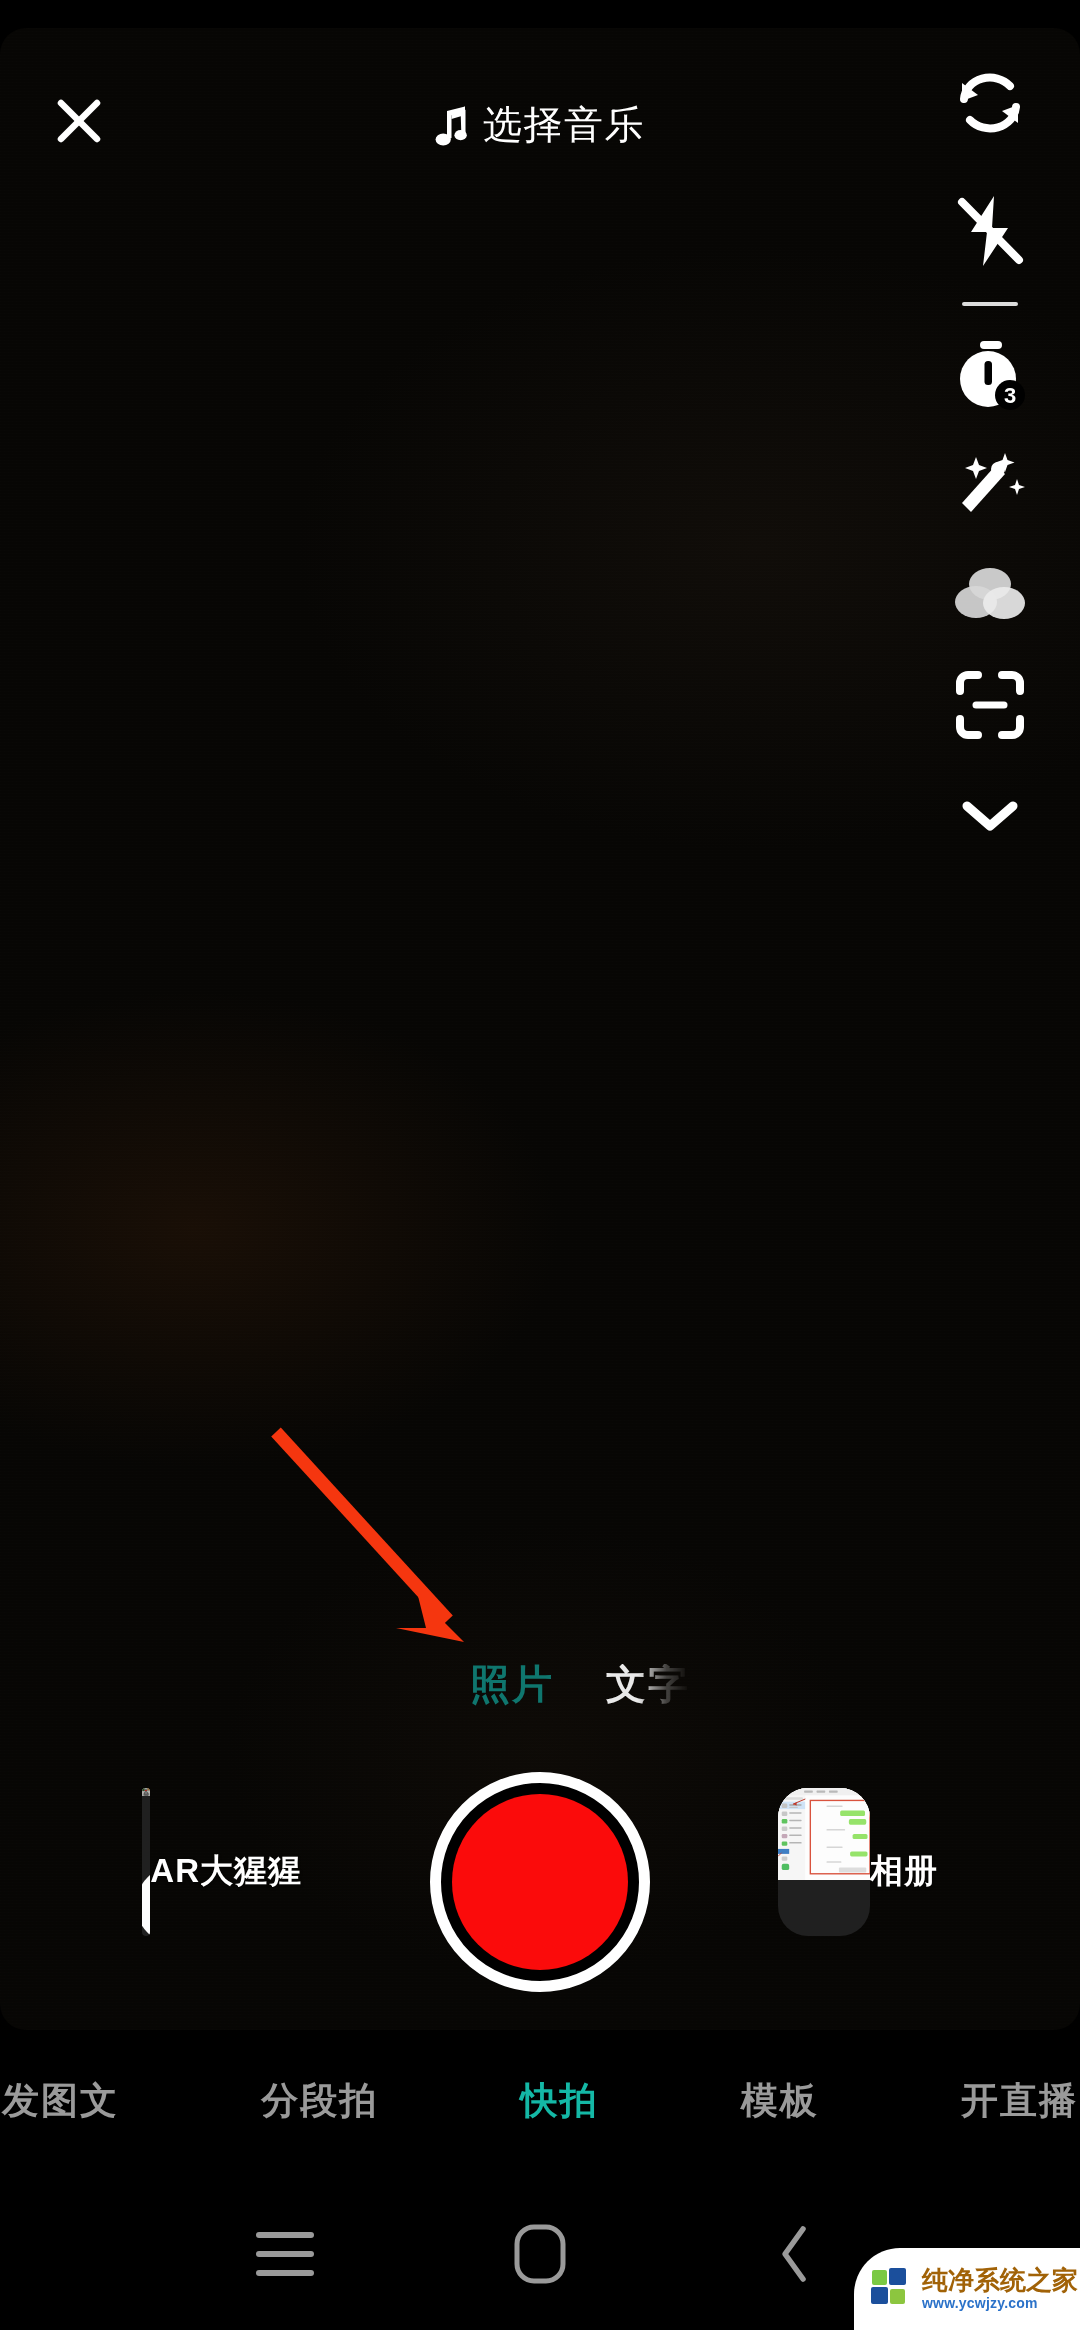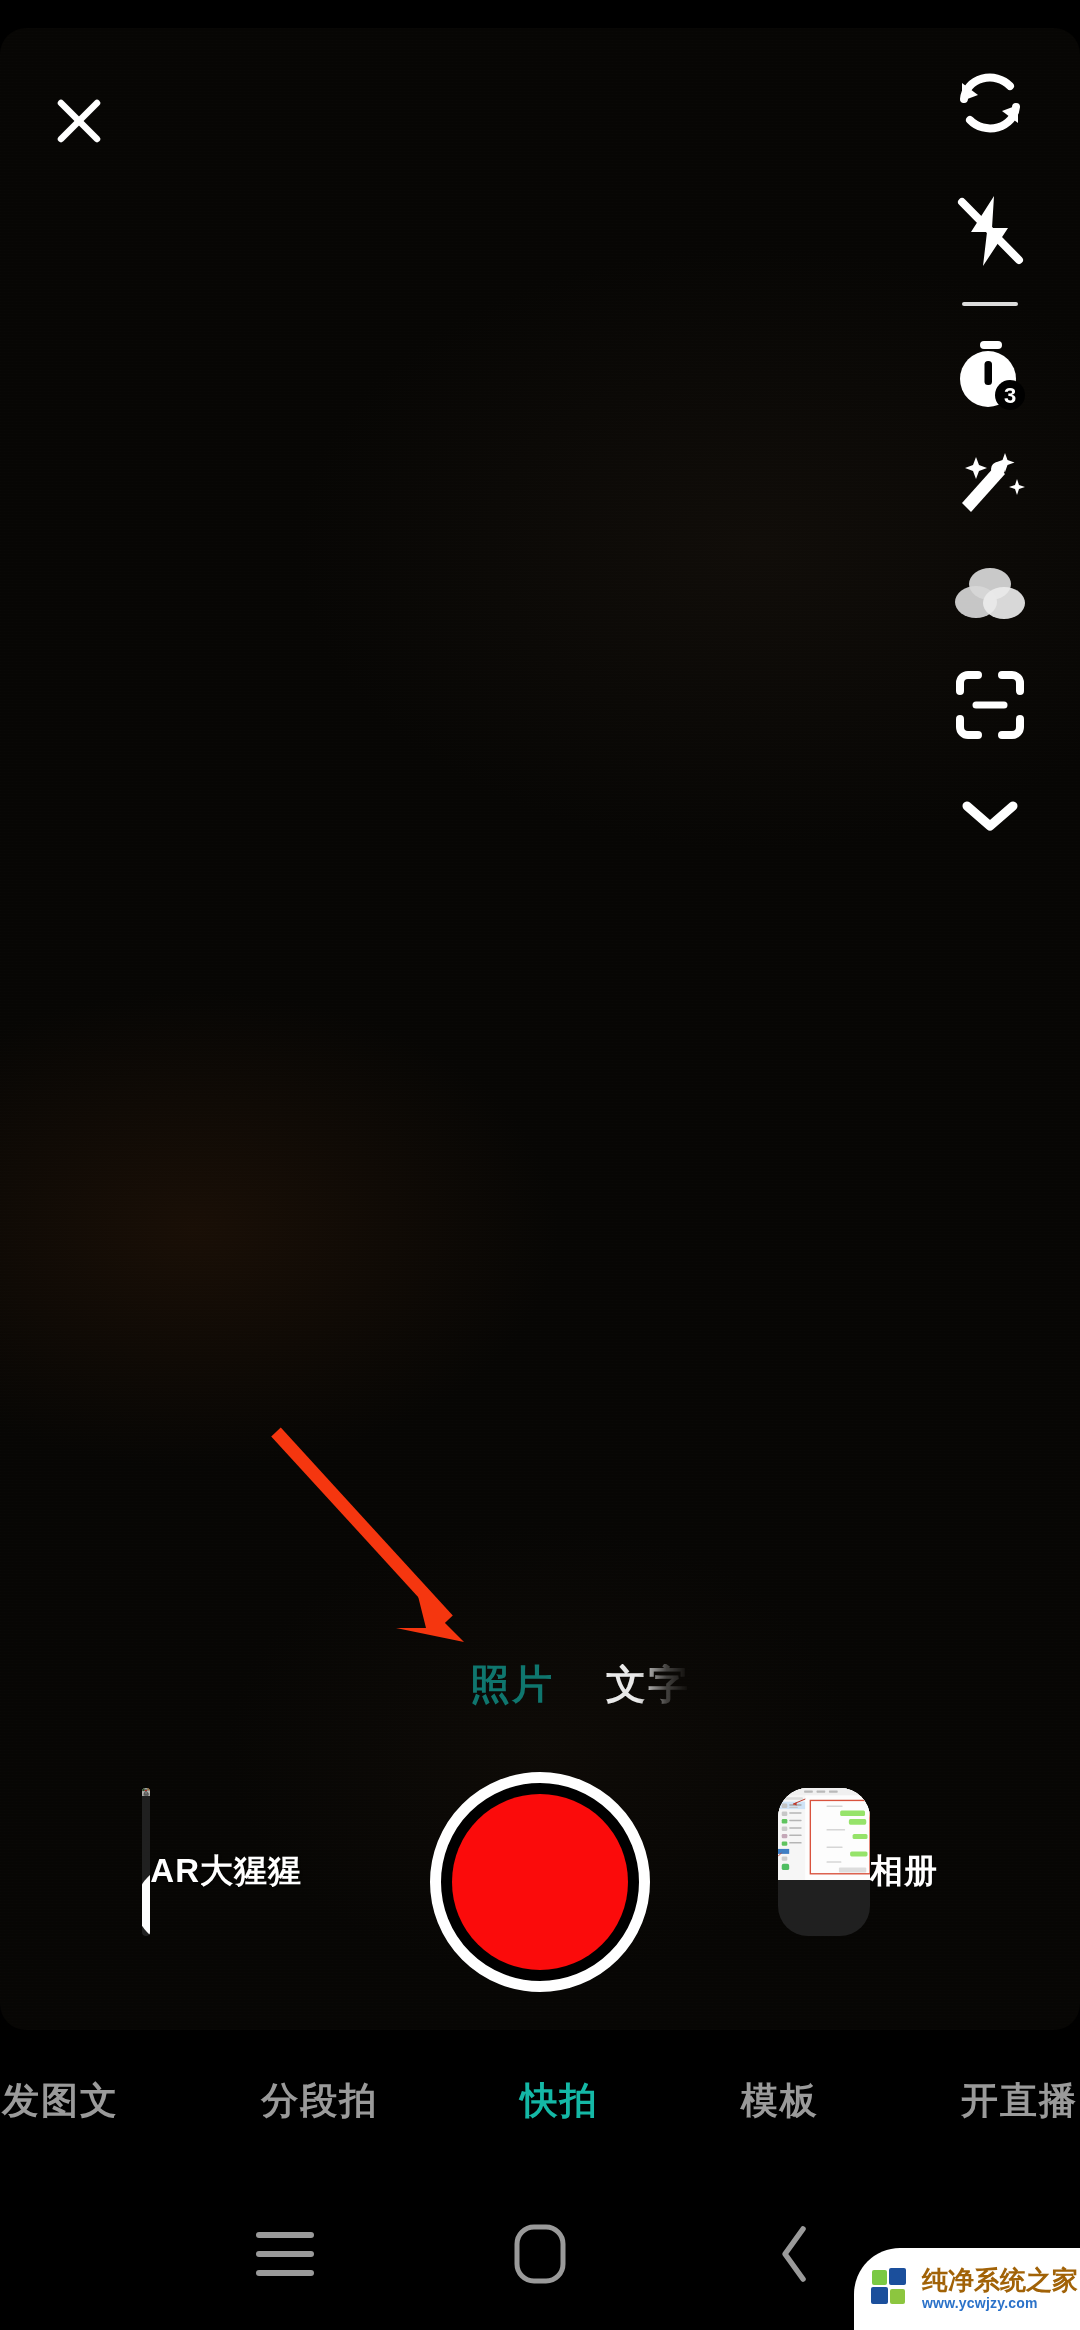--- a/index.html
+++ b/index.html
@@ -264,20 +264,30 @@
 
   <div id="top-bar">
 
     <div id="close-button">
       <svg viewBox="0 0 62 62">
         <line x1="13" y1="13" x2="49" y2="49" stroke="#fff" stroke-width="6.5" stroke-linecap="round"></line>
         <line x1="49" y1="13" x2="13" y2="49" stroke="#fff" stroke-width="6.5" stroke-linecap="round"></line>
       </svg>
     </div>
 
+    <div id="music-button">
+      <svg id="music-note-icon" viewBox="0 0 34 44">
+        <path d="M12 38 L12 9 L30 4.5 L30 9.5 L16.5 13.6 L16.5 36 Z" fill="#fff"></path>
+        <ellipse cx="8.2" cy="37.5" rx="7.6" ry="6.1" fill="#fff"></ellipse>
+        <ellipse cx="25.6" cy="33.2" rx="6.2" ry="5.1" fill="#fff"></ellipse>
+        <path d="M30 4.5 L30 13 L16.5 17 L16.5 13.6 Z" fill="#fff"></path>
+        <path d="M25.6 9 L30.5 7.8 L30.5 34 L26.4 34 Z" fill="#fff"></path>
+      </svg>
+      <span id="music-label">选择音乐</span>
+    </div>
   </div>
 
   <div id="tool-rail">
 
     <div class="tool-item">
       <svg width="84" height="84" viewBox="0 0 84 84">
         <path d="M16 38 A26 23 0 0 1 62 25" fill="none" stroke="#fff" stroke-width="8" stroke-linecap="round"></path>
         <path d="M68 46 A26 23 0 0 1 22 59" fill="none" stroke="#fff" stroke-width="8" stroke-linecap="round"></path>
         <path d="M14 22 L14 40 L30 34 Z" fill="#fff"></path>
         <path d="M70 62 L70 44 L54 50 Z" fill="#fff"></path>

